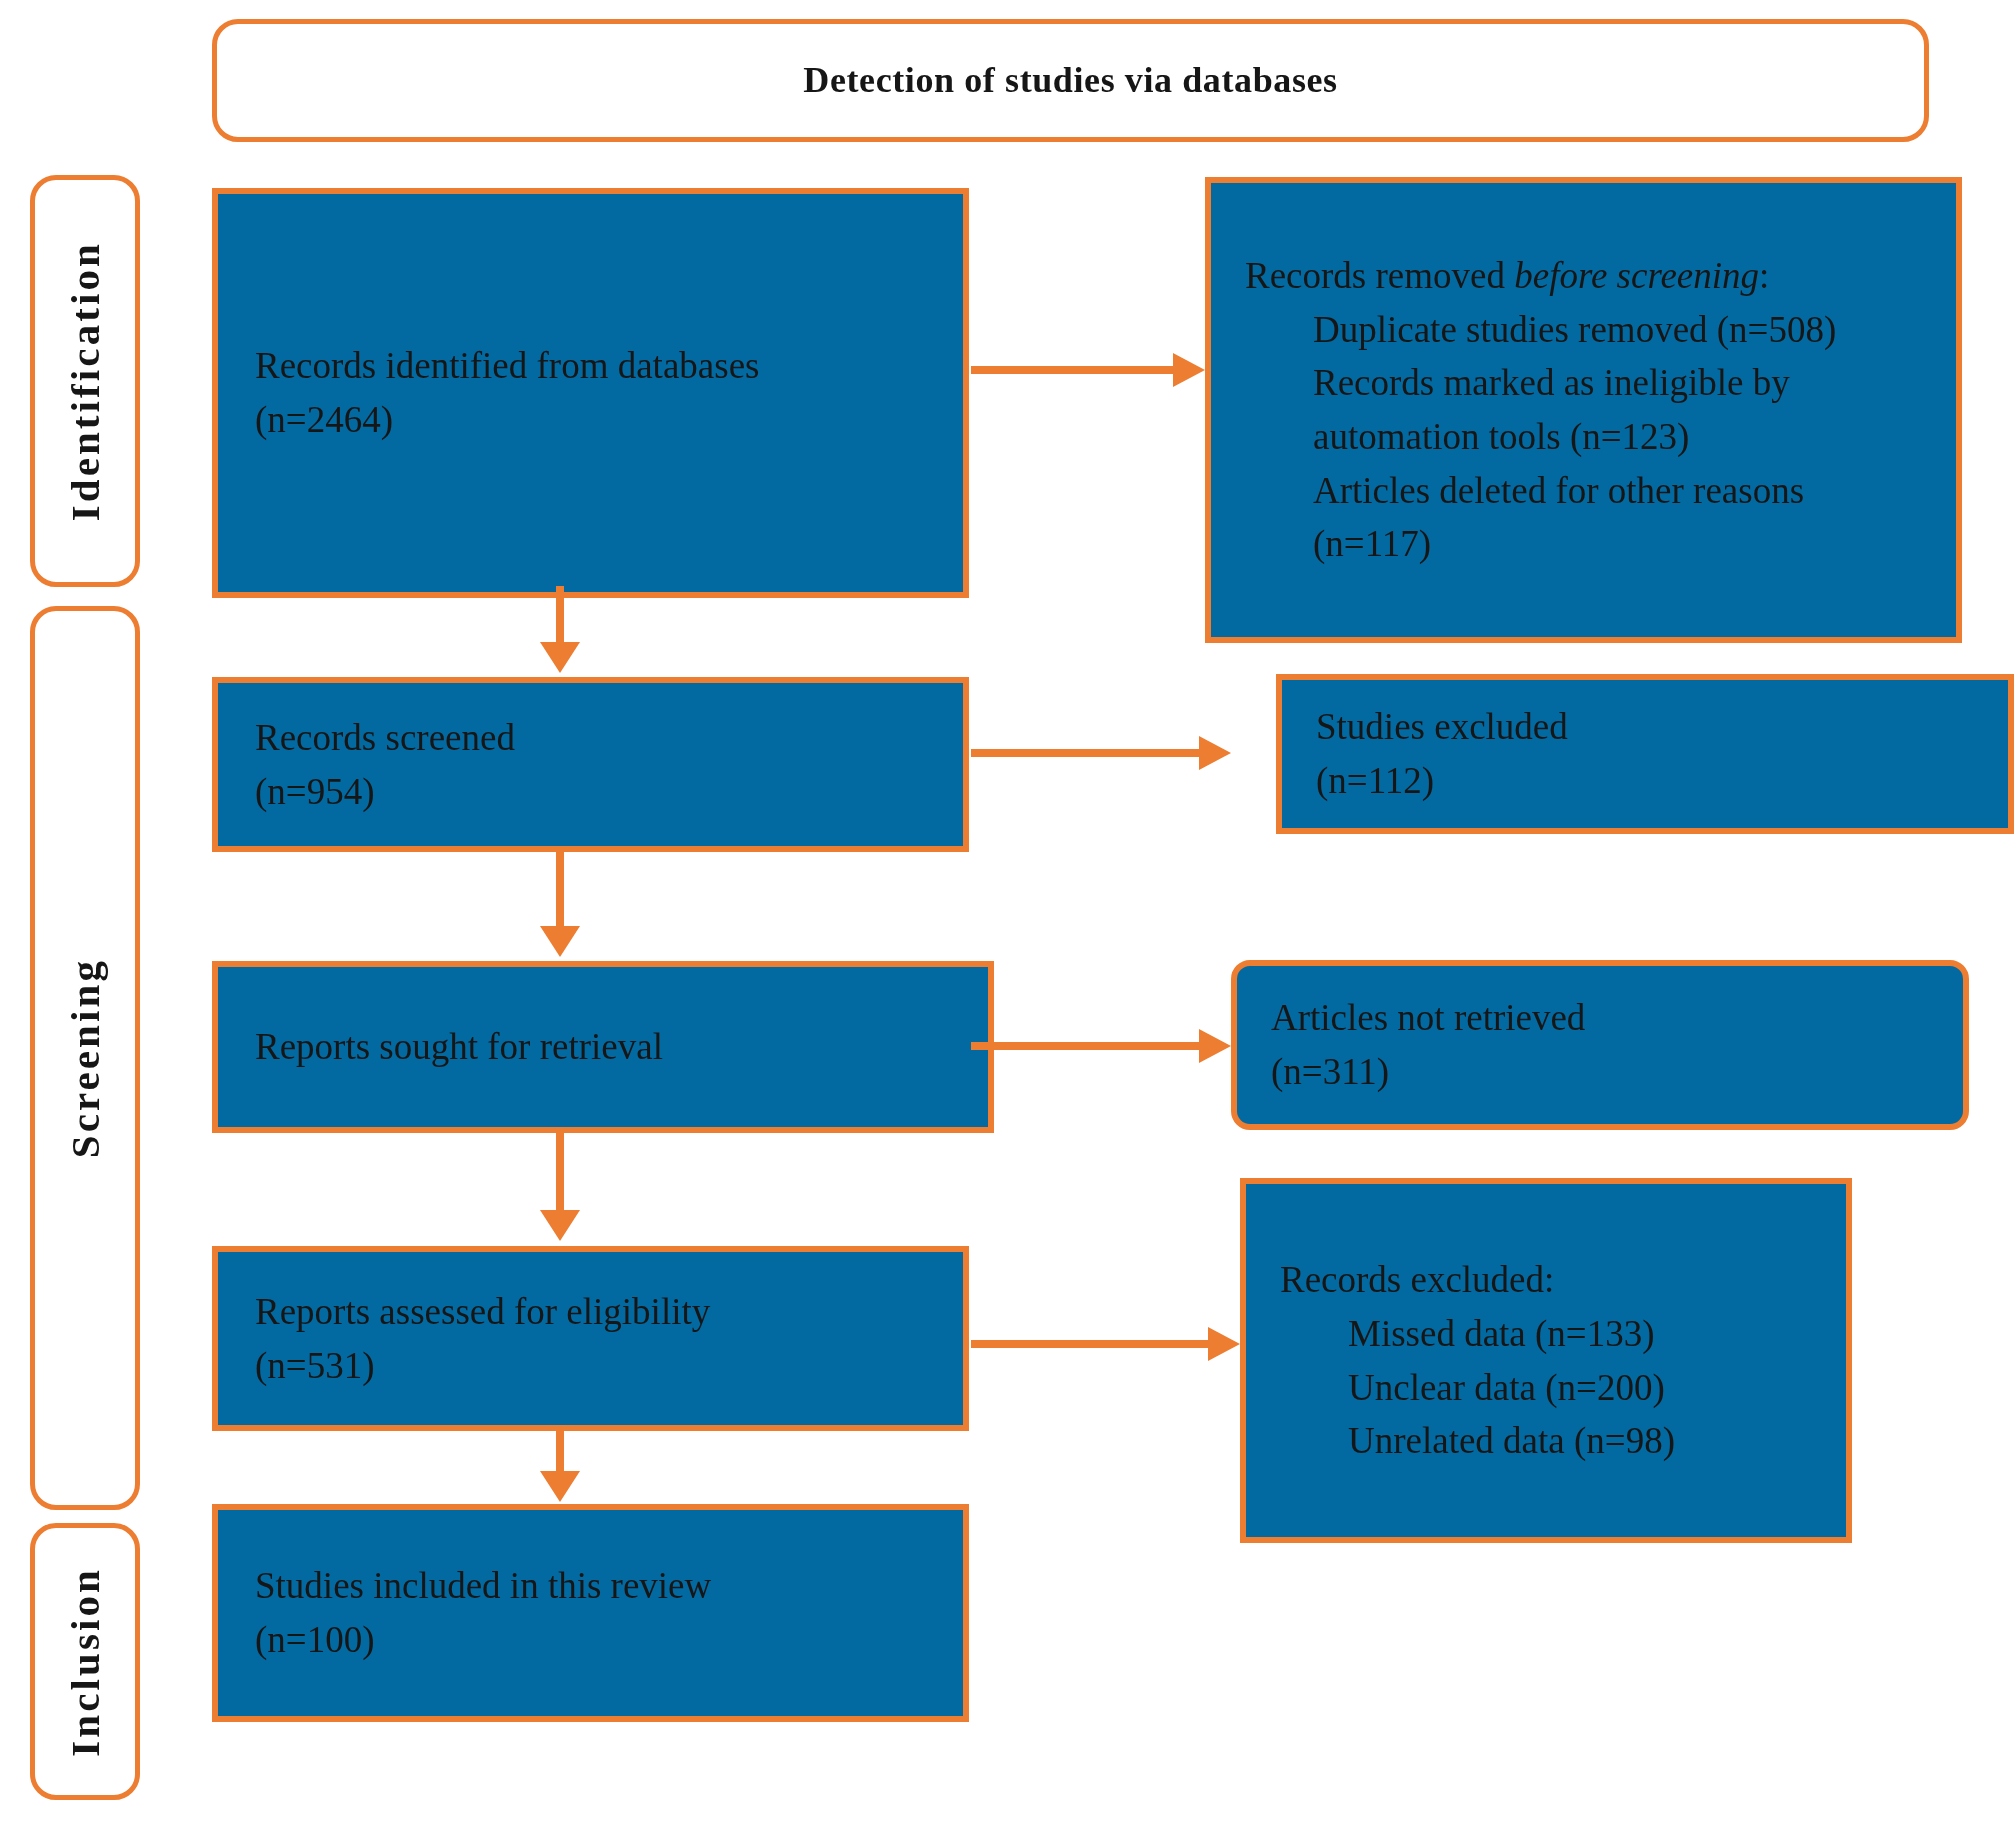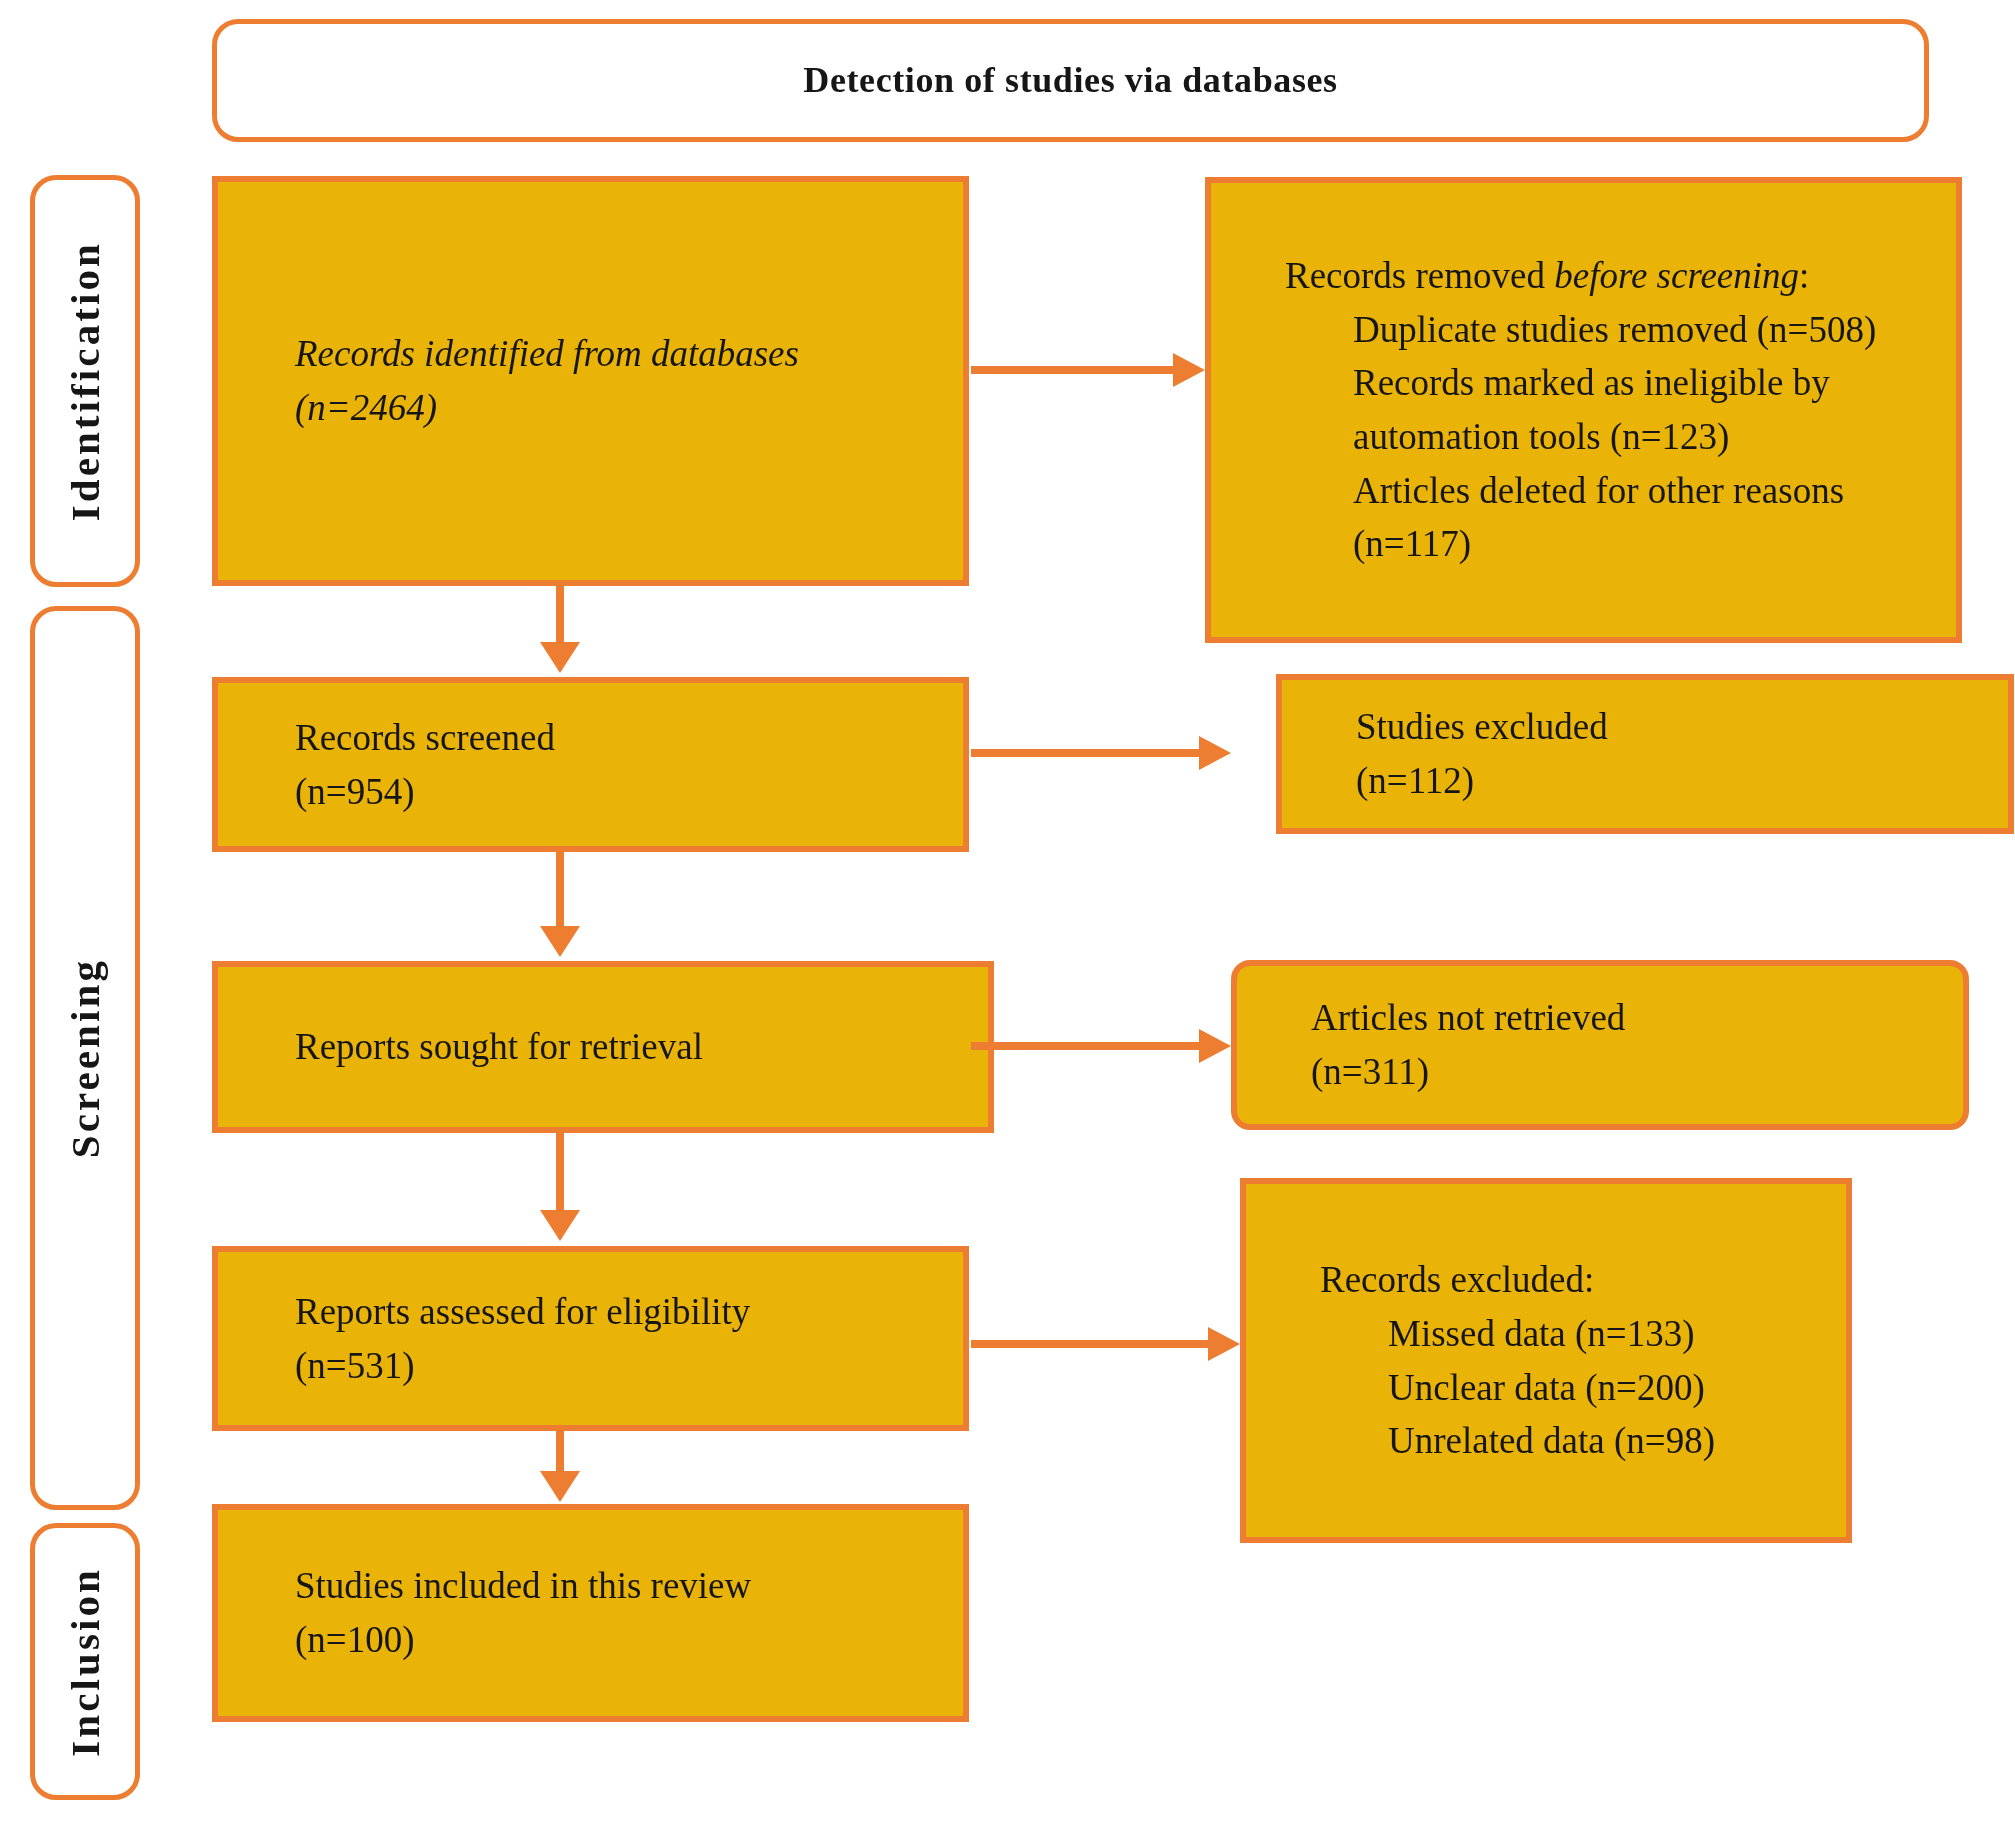--- a/index.html
+++ b/index.html
@@ -8,21 +8,21 @@
   #canvas { position: relative; width: 2015px; height: 1821px; background: #ffffff; overflow: hidden; }
 
   
   .round-box { position: absolute; border: 5.5px solid var(--accent); border-radius: 26px; background: #fff; display: flex; align-items: center; justify-content: center; }
 
   .title-text { font-weight: bold; font-size: 36px; letter-spacing: 0.6px; text-align: center; }
 
   .stage-label { writing-mode: vertical-rl; transform: rotate(180deg); font-weight: bold; font-size: 41px; letter-spacing: 3.1px; white-space: nowrap; }
 
   
-  .flow-box { position: absolute; border: 6.2px solid var(--accent); background: #eab308; display: flex; flex-direction: column; justify-content: center; font-size: 37px; line-height: 1.45; padding-left: 40px; }
+  .flow-box { position: absolute; border: 6.2px solid var(--accent); background: #0369a1; display: flex; flex-direction: column; justify-content: center; font-size: 37px; line-height: 1.45; }
   .flow-box .inner { padding: 6.2px 18.5px 6.2px 37px; }
   .flow-box.right .inner { padding-left: 34px; }
   .block { display: block; }
   .it { font-style: italic; }
   .sub-item { display: block; padding-left: 68px; }
   .narrow .sub-item { max-width: 621px; }
 
   
   .arrow-v { position: absolute; width: 43px; display: flex; flex-direction: column; align-items: center; }
   .arrow-v .shaft { flex: 1; width: 8px; background: var(--accent); }
@@ -44,21 +44,21 @@
   <div class="round-box" style="left:29.5px; top:175px; width:110px; height:412px;">
     <div class="stage-label">Identification</div>
   </div>
   <div class="round-box" style="left:29.5px; top:606px; width:110px; height:904px;">
     <div class="stage-label">Screening</div>
   </div>
   <div class="round-box" style="left:29.5px; top:1523px; width:110px; height:277px;">
     <div class="stage-label">Inclusion</div>
   </div>
 
-  <div class="flow-box" style="left:212px; top:176px; width:757px; height:410px;font-style:italic;">
+  <div class="flow-box" style="left:212px; top:188px; width:757px; height:410px;">
     <div class="inner">
       <span class="block">Records identified from databases</span>
       <span class="block">(n=2464)</span>
     </div>
   </div>
 
   <div class="flow-box" style="left:212px; top:677px; width:757px; height:175px;">
     <div class="inner">
       <span class="block">Records screened</span>
       <span class="block">(n=954)</span>

